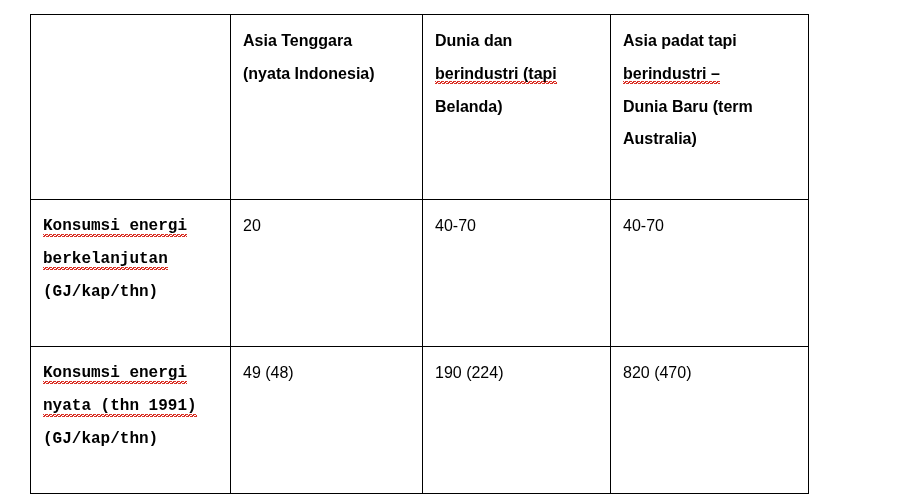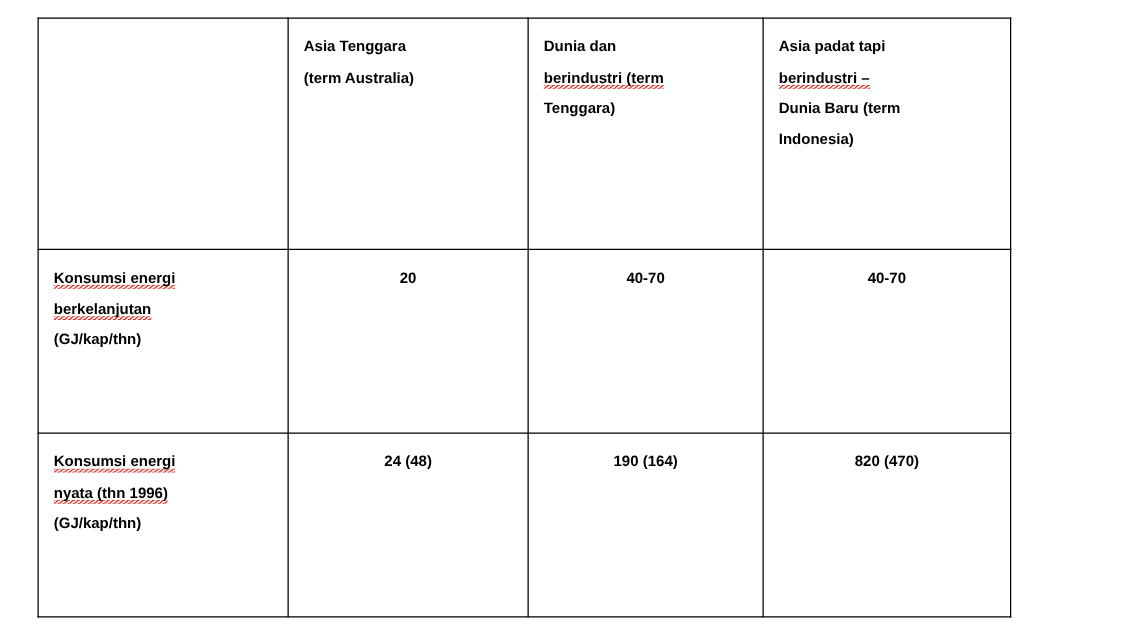--- a/index.html
+++ b/index.html
@@ -24,38 +24,39 @@
   table.data-table {
     border-collapse: collapse;
     table-layout: fixed;
     margin-left: 30px;
     width: 778px;
   }
   table.data-table td {
     border: 1px solid #000000;
     vertical-align: top;
     padding: 10px 12px 14px 12px;
-    font-size: 12px;
+    font-size: 16px;
     line-height: 2.05;
   }
   
   col.c0 { width: 200px; }
   col.c1 { width: 192px; }
   col.c2 { width: 188px; }
   col.c3 { width: 198px; }
 
   .hdr-cell {
     font-weight: 700;
   }
   .row-label {
     font-weight: 700;
+    font-family: Liberation Mono, monospace;
   }
   .num-cell {
-    font-weight: 700;
-    text-align: center;
+    font-weight: 400;
+    text-align: left;
     padding-top: 10px;
   }
   .empty-cell {
     padding: 10px;
   }
   
   .sp {
     position: relative;
     display: inline;
     background-image:
@@ -83,52 +84,52 @@
       <col class="c0">
         <col class="c1">
         <col class="c2">
         <col class="c3">
     </colgroup>
     <tbody>
       <tr class="hdr-row-0">
         <td class="empty-cell"></td>
         <td class="hdr-cell">
           <div>Asia Tenggara</div>
-          <div>(term Australia)</div>
+          <div>(nyata Indonesia)</div>
         </td>
         <td class="hdr-cell">
           <div>Dunia dan</div>
-          <div><span class="sp">berindustri (term</span></div>
-          <div>Tenggara)</div>
+          <div><span class="sp">berindustri (tapi</span></div>
+          <div>Belanda)</div>
         </td>
         <td class="hdr-cell">
           <div>Asia padat tapi</div>
           <div><span class="sp">berindustri –</span></div>
           <div>Dunia Baru (term</div>
-          <div>Indonesia)</div>
+          <div>Australia)</div>
         </td>
       </tr>
 
       <tr class="row-1">
         <td class="row-label">
           <div><span class="sp">Konsumsi energi</span></div>
           <div><span class="sp">berkelanjutan</span></div>
           <div>(GJ/kap/thn)</div>
         </td>
         <td class="num-cell">20</td>
         <td class="num-cell">40-70</td>
         <td class="num-cell">40-70</td>
       </tr>
 
       <tr class="row-2">
         <td class="row-label">
           <div><span class="sp">Konsumsi energi</span></div>
-          <div><span class="sp">nyata (thn 1996)</span></div>
+          <div><span class="sp">nyata (thn 1991)</span></div>
           <div>(GJ/kap/thn)</div>
         </td>
-        <td class="num-cell">24 (48)</td>
-        <td class="num-cell">190 (164)</td>
+        <td class="num-cell">49 (48)</td>
+        <td class="num-cell">190 (224)</td>
         <td class="num-cell">820 (470)</td>
       </tr>
     </tbody>
   </table>
 
 </div>
 
 </body></html>

